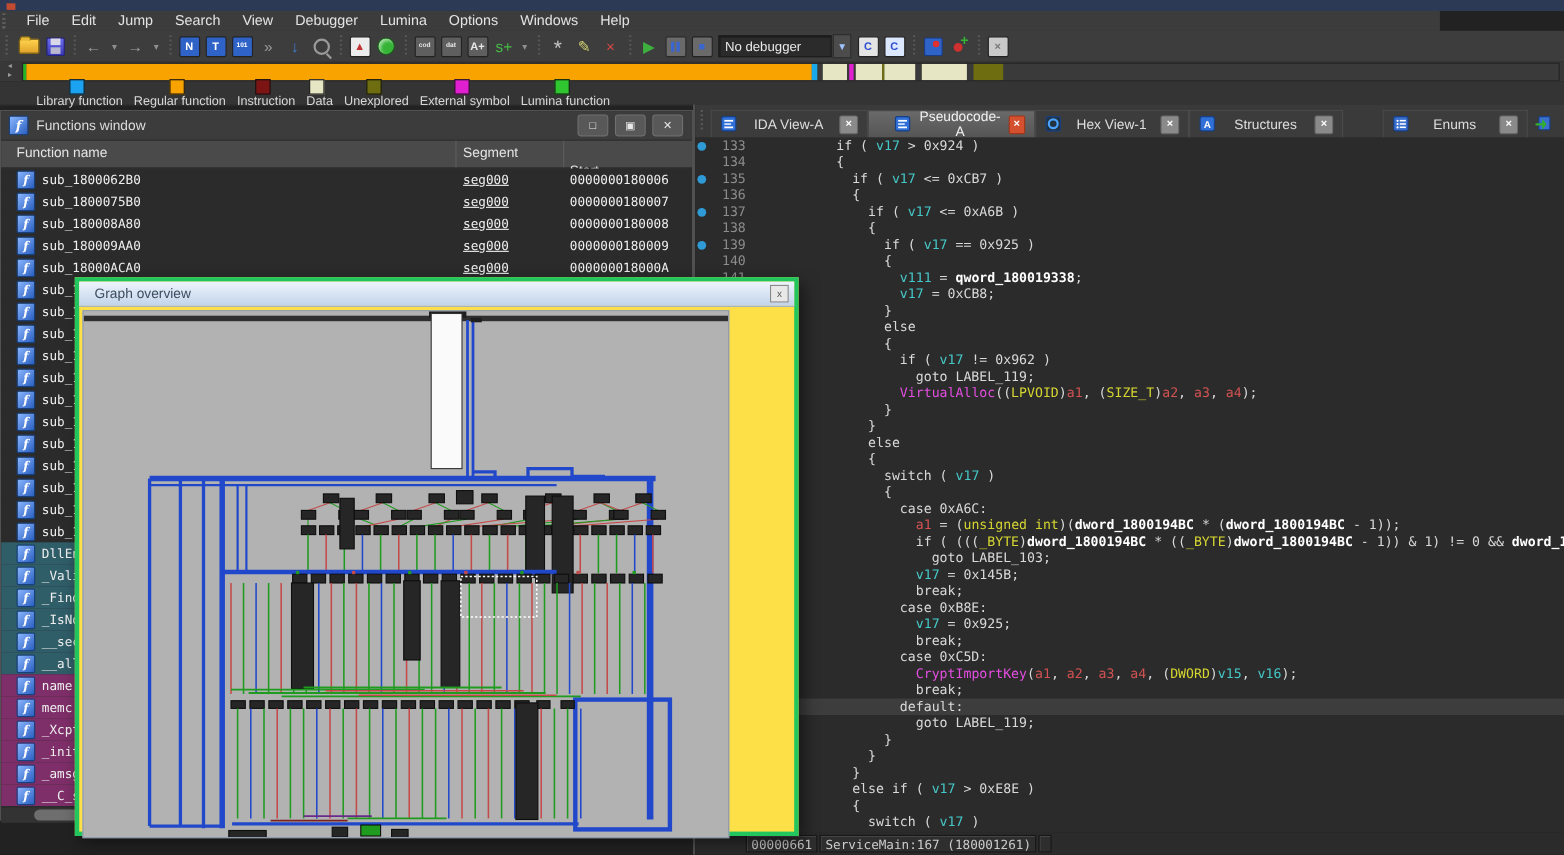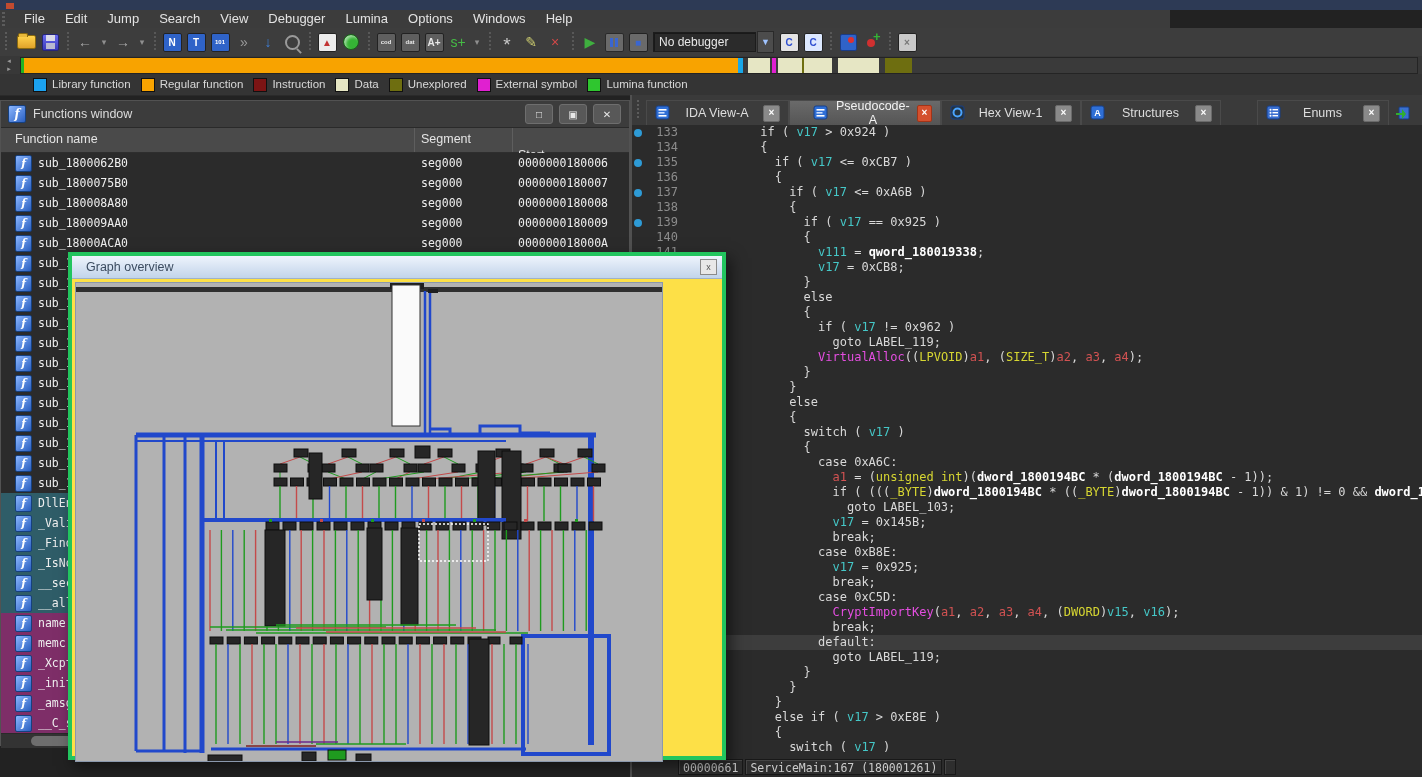--- a/index.html
+++ b/index.html
@@ -2,21 +2,21 @@
 <html><head>
 <meta charset="utf-8">
 <style>
   html,body{margin:0;padding:0;background:#222;}
   body{width:1422px;height:777px;position:relative;overflow:hidden;
        font-family:"Liberation Sans",sans-serif;-webkit-font-smoothing:antialiased;}
   .abs{position:absolute;}
   
   #titlebar{left:0;top:0;width:1422px;height:10px;background:#2d3a55;overflow:hidden;}
   #titlebar .dot{position:absolute;left:6px;top:3px;width:8px;height:6px;background:#c14b30;}
-  #menubar{left:0;top:10px;width:1170px;height:18px;background:#3c3c3c;display:flex;align-items:center;
+  #menubar{left:0;top:10px;width:1309px;height:18px;background:#3c3c3c;display:flex;align-items:center;
            color:#e3e3e3;font-size:13px;border-bottom:1px solid #333;}
   #menubar .handle{width:12px;height:14px;margin-left:2px;}
   .vdots{background:repeating-linear-gradient(to bottom,#5c5c5c 0 2px,transparent 2px 4px);width:3px;height:100%;display:inline-block;}
   .menu-item{padding:0 10px;height:18px;line-height:18px;cursor:default;}
   #toolbar{left:0;top:28px;width:1422px;height:28px;background:#3d3d3d;display:flex;align-items:center;
            border-bottom:1px solid #2c2c2c;}
   .tb-handle{width:8px;height:20px;margin:0 3px;background:repeating-linear-gradient(to bottom,#5c5c5c 0 2px,transparent 2px 4px);background-size:2px 4px;background-repeat:repeat-y;background-position:2px 0;}
   .tb-sep{width:7px;height:20px;margin:0 2px;background:repeating-linear-gradient(to bottom,#585858 0 2px,transparent 2px 4px);background-size:2px 4px;background-repeat:repeat-y;background-position:3px 0;}
   .tb-ic{width:22px;height:22px;margin:0 1px;display:flex;align-items:center;justify-content:center;
          font-size:14px;border-radius:3px;cursor:default;position:relative;}
@@ -43,21 +43,21 @@
                     color:#e8e8e8;font-size:12px;line-height:18px;padding-left:5px;}
   #dbg-combo .arrow{width:15px;height:20px;background:#4c4c4c;border:1px solid #2a2a2a;color:#9fc3ff;font-size:9px;
                     display:flex;align-items:center;justify-content:center;margin-left:1px;}
   
   #navrow{left:0;top:56px;width:1422px;height:18px;background:#383838;}
   #nav-arrows{position:absolute;left:3px;top:1px;width:12px;height:16px;color:#9a9a9a;font-size:7px;line-height:8px;text-align:center;}
   #navband{position:absolute;left:20px;top:1px;width:1396px;height:15px;background:#3a3a3a;border:1px solid #242424;overflow:hidden;}
   #navband .seg{position:absolute;top:0;height:100%;}
   #legendrow{left:0;top:74px;width:1422px;height:21px;background:#343434;display:flex;align-items:center;
              color:#d8d8d8;font-size:11.5px;border-bottom:1px solid #2a2a2a;}
-  .lg-item{display:flex;margin-right:10px;}
+  .lg-item{display:flex;align-items:center;margin-right:10px;flex-direction:column;}
   .lg-swatch{width:12px;height:12px;border:1px solid #111;margin:0 5px 0 0;}
   #legendrow .lead{width:33px;}
   
   #funcwin{left:0;top:100px;width:630px;height:646px;background:#2b2b2b;border:1px solid #525252;box-sizing:border-box;}
   #funcwin-title{height:26px;background:#3c3c3c;display:flex;align-items:center;color:#dcdcdc;font-size:12.5px;border-bottom:1px solid #2a2a2a;}
   .ficon{width:16px;height:16px;border-radius:2px;background:linear-gradient(135deg,#8ab6ff,#2a5fc0);border:1px solid #16407e;
          color:#fff;font-family:"DejaVu Serif",serif;font-style:italic;font-weight:bold;font-size:12px;
          display:flex;align-items:center;justify-content:center;flex:none;}
   #funcwin-title .ficon{margin:0 7px 0 7px;}
   #funcwin-title .btns{margin-left:auto;display:flex;gap:6px;margin-right:8px;}
@@ -65,21 +65,21 @@
           font-size:10px;display:flex;align-items:center;justify-content:center;}
   #func-header{height:24px;background:#4a4a4a;border-bottom:1px solid #2e2e2e;position:relative;color:#e4e4e4;font-size:12.5px;}
   #func-header .c0{position:absolute;left:14px;top:4px;}
   #func-header .c1{position:absolute;left:420px;top:4px;}
   #func-header .c2{position:absolute;left:517px;top:20px;}
   #func-header .div1{position:absolute;left:413px;top:0;width:1px;height:100%;background:#5e5e5e;}
   #func-header .div2{position:absolute;left:511px;top:0;width:1px;height:100%;background:#5e5e5e;}
   #func-rows{position:relative;height:580px;overflow:hidden;font-family:"DejaVu Sans Mono",monospace;font-size:11.5px;}
   .frow{position:relative;height:20px;display:flex;align-items:center;color:#efefef;white-space:nowrap;}
   .frow .ficon{width:15px;height:15px;font-size:11px;margin:0 6px 0 14px;}
-  .frow .seg{position:absolute;left:420px;}
+  .frow .seg{position:absolute;left:420px;text-decoration:underline;}
   .frow .start{position:absolute;left:517px;}
   #func-hscroll{height:14px;background:#333;border-top:1px solid #2a2a2a;position:relative;}
   #func-hscroll .thumb{position:absolute;left:30px;top:2px;width:130px;height:10px;background:#6e6e6e;border-radius:5px;}
   
   #rpanel-top{left:632px;top:95px;width:790px;height:30px;background:#3a3a3a;border-bottom:1px solid #2d2d2d;
               display:flex;align-items:flex-end;}
   #panel-divider{left:630px;top:95px;width:2px;height:682px;background:#505050;}
   .tab{height:25px;display:flex;align-items:center;background:#3c3c3c;border:1px solid #4a4a4a;border-bottom:none;
        color:#dedede;font-size:12.5px;padding:0 8px;gap:7px;box-sizing:border-box;}
   .tab.active{background:linear-gradient(#6a6a6a,#555);color:#f2f2f2;padding-left:23px;}

